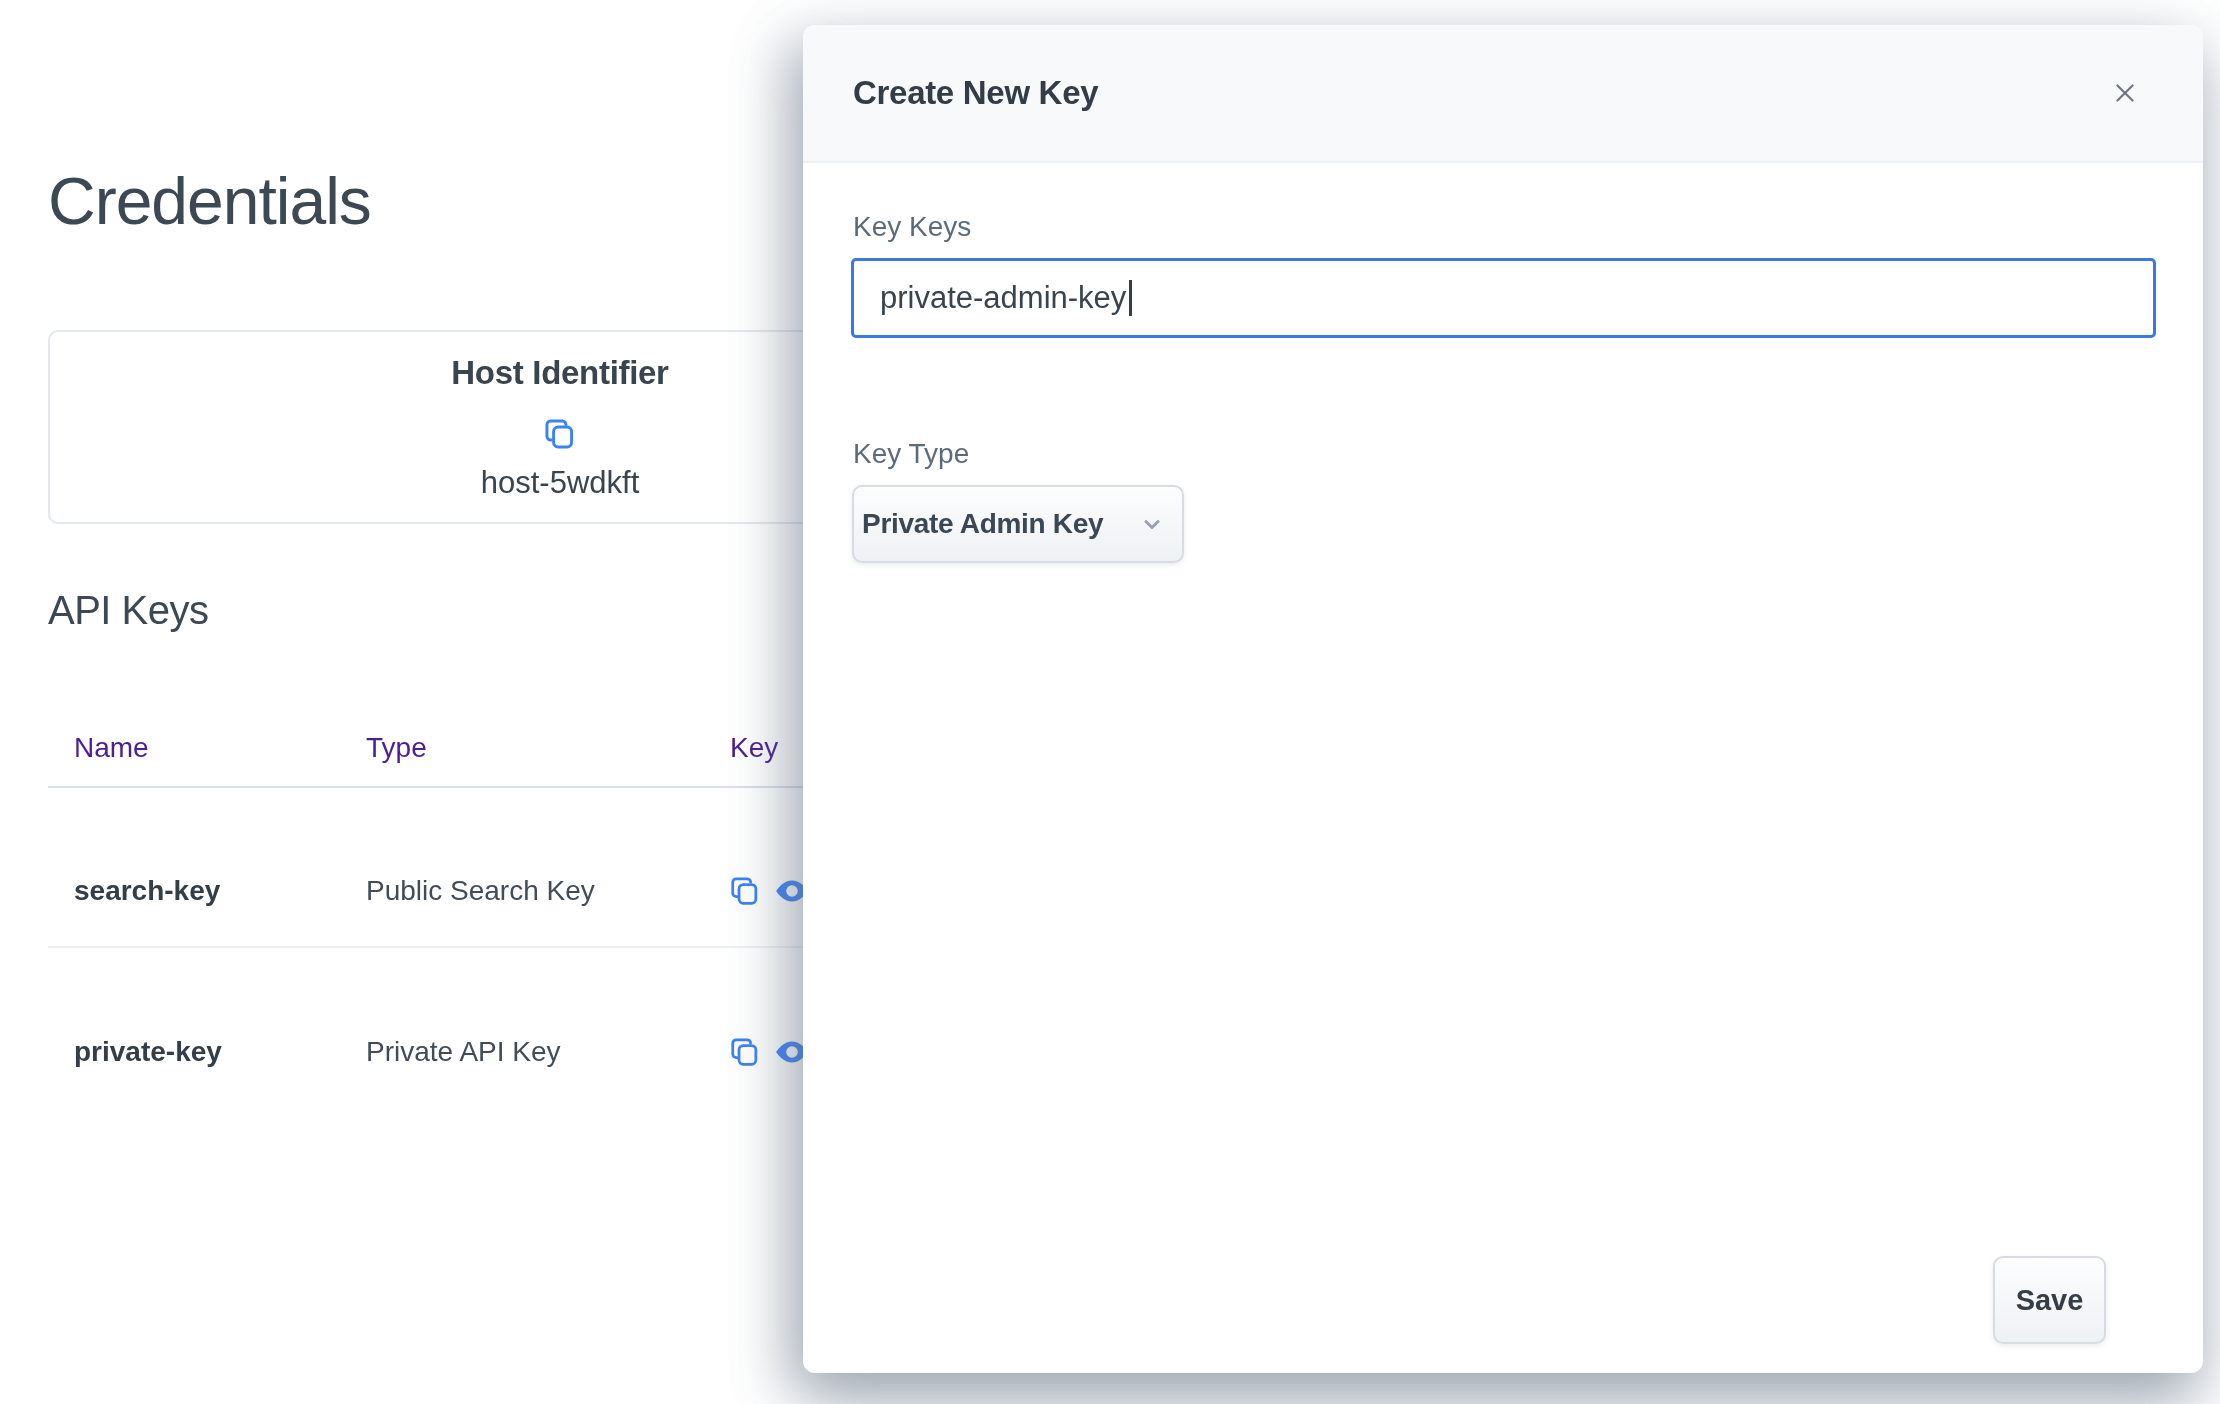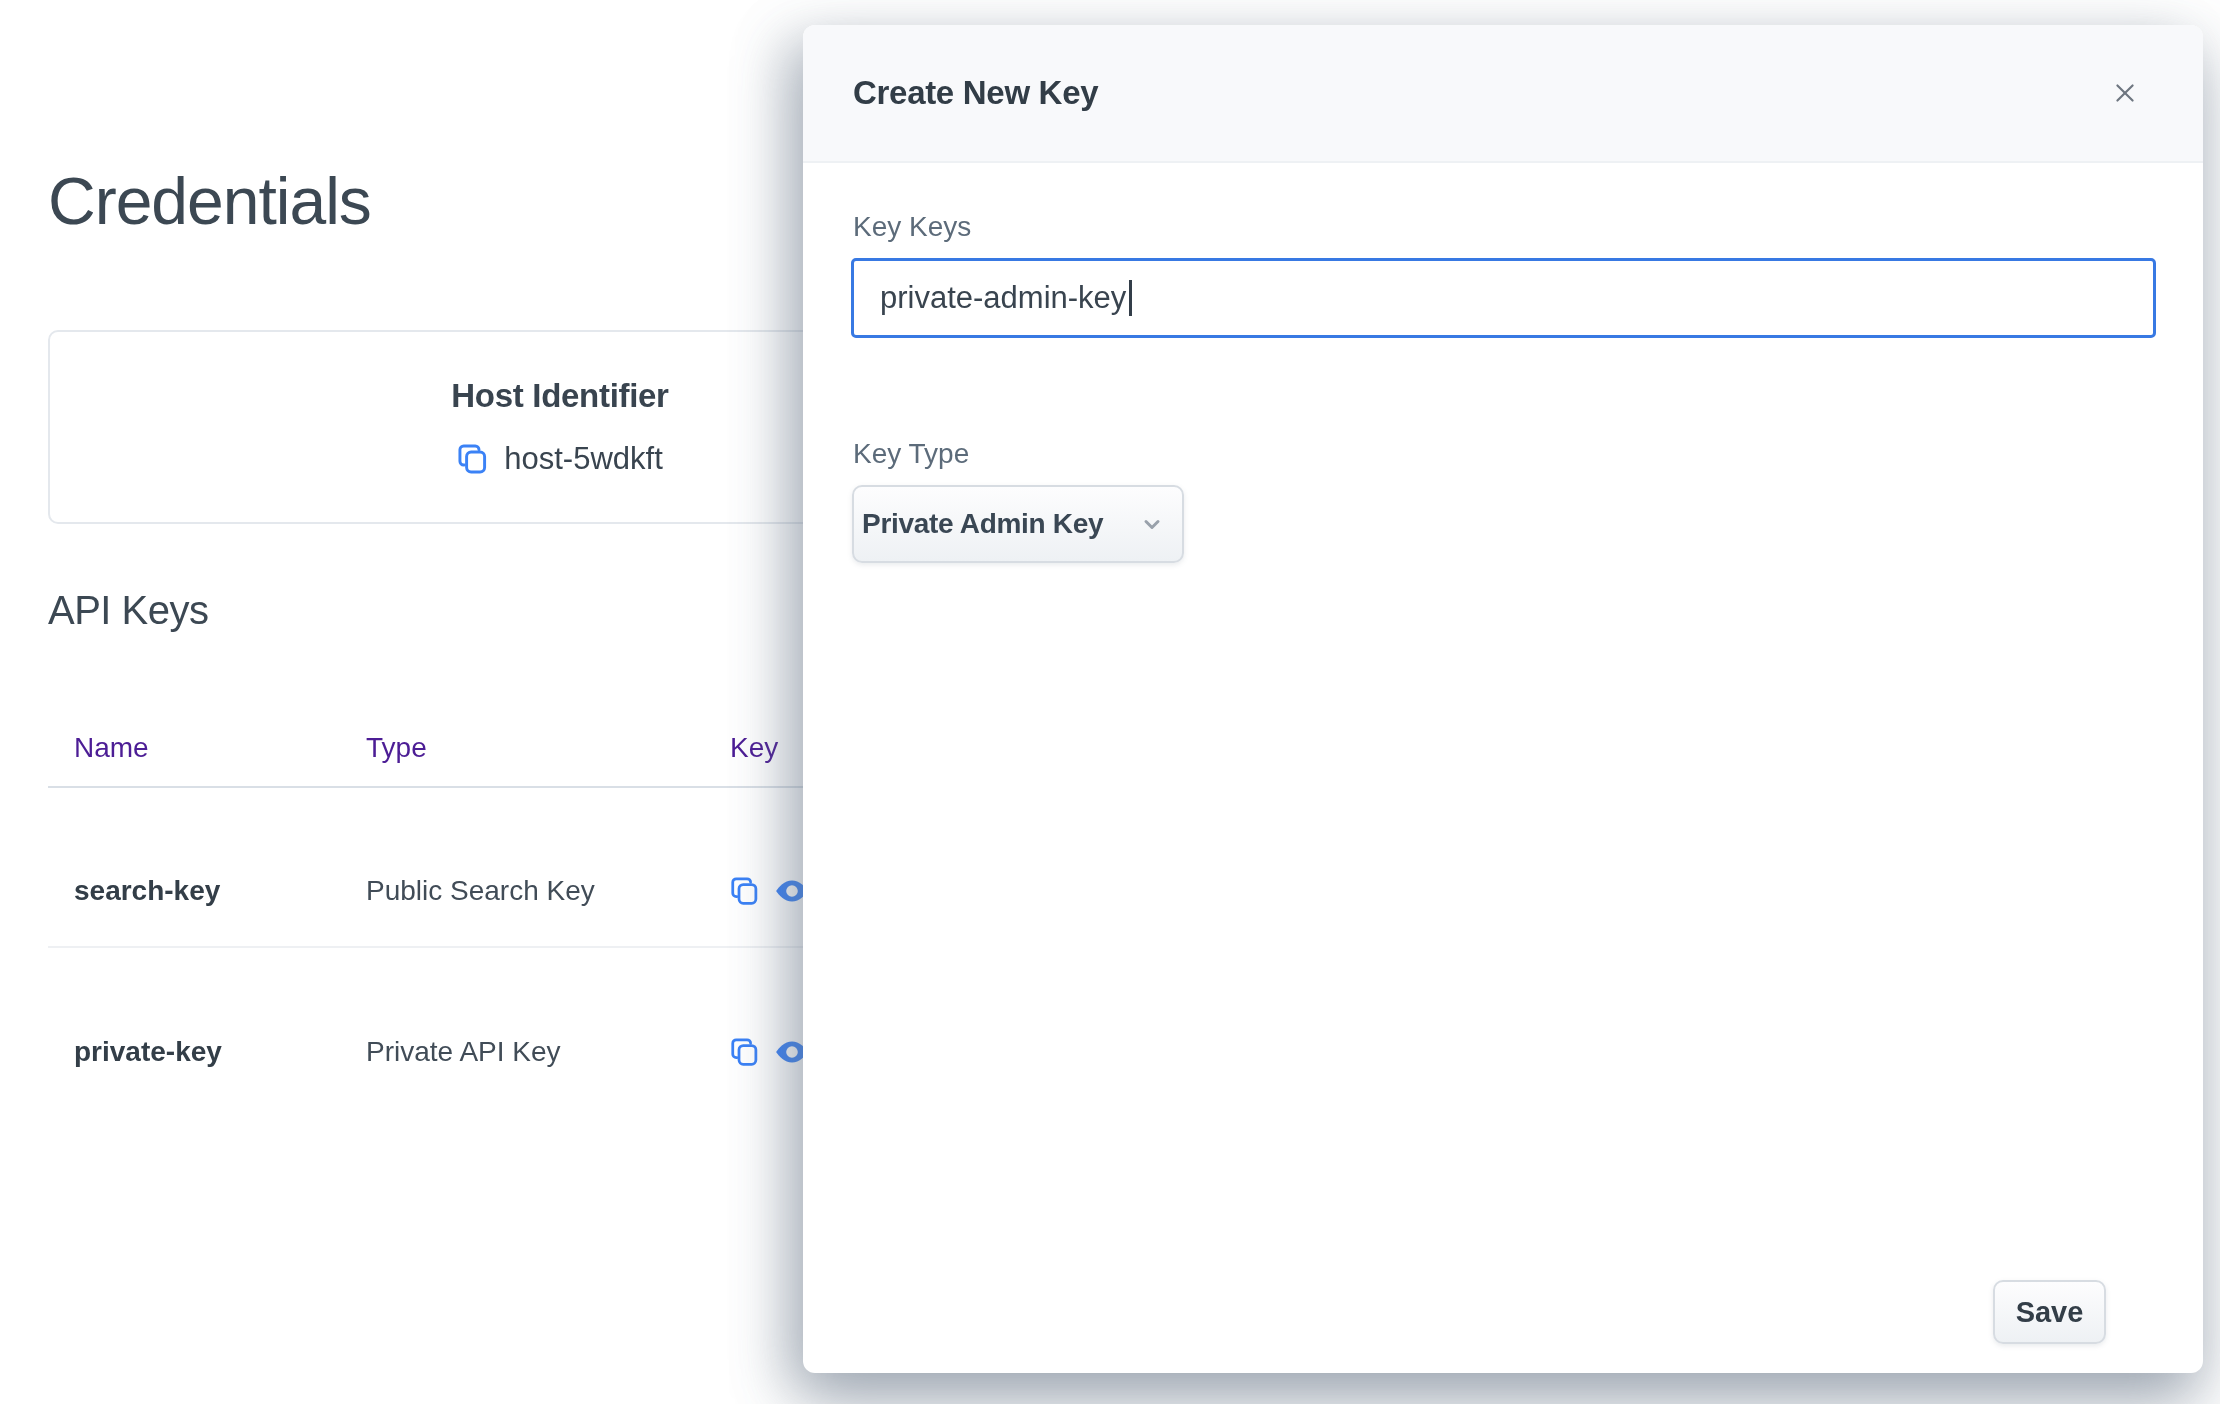--- a/index.html
+++ b/index.html
@@ -46,20 +46,21 @@
   .host-card-title {
     font-size: 33px;
     font-weight: 700;
     color: #39444f;
     letter-spacing: -0.3px;
   }
   .host-id-row {
     display: flex;
     align-items: center;
     gap: 15px;
+    flex-direction: column;
   }
   .host-id-value {
     font-size: 31px;
     color: #39444f;
   }
 
   .section-title {
     position: absolute;
     left: 48px;
     top: 588px;
@@ -199,21 +200,21 @@
     font-weight: 700;
     color: #3a4754;
     letter-spacing: -0.3px;
   }
 
   .save-btn {
     position: absolute;
     right: 97px;
     bottom: 29px;
     width: 113px;
-    height: 64px;
+    height: 88px;
     border: 2px solid #d7dce2;
     border-radius: 10px;
     background: linear-gradient(180deg, #fdfdfe 0%, #eef1f4 100%);
     box-shadow: 0 2px 5px rgba(120, 130, 145, 0.16);
     display: flex;
     align-items: center;
     justify-content: center;
     font-family: "Liberation Sans", "DejaVu Sans", sans-serif;
     font-size: 29px;
     font-weight: 700;

